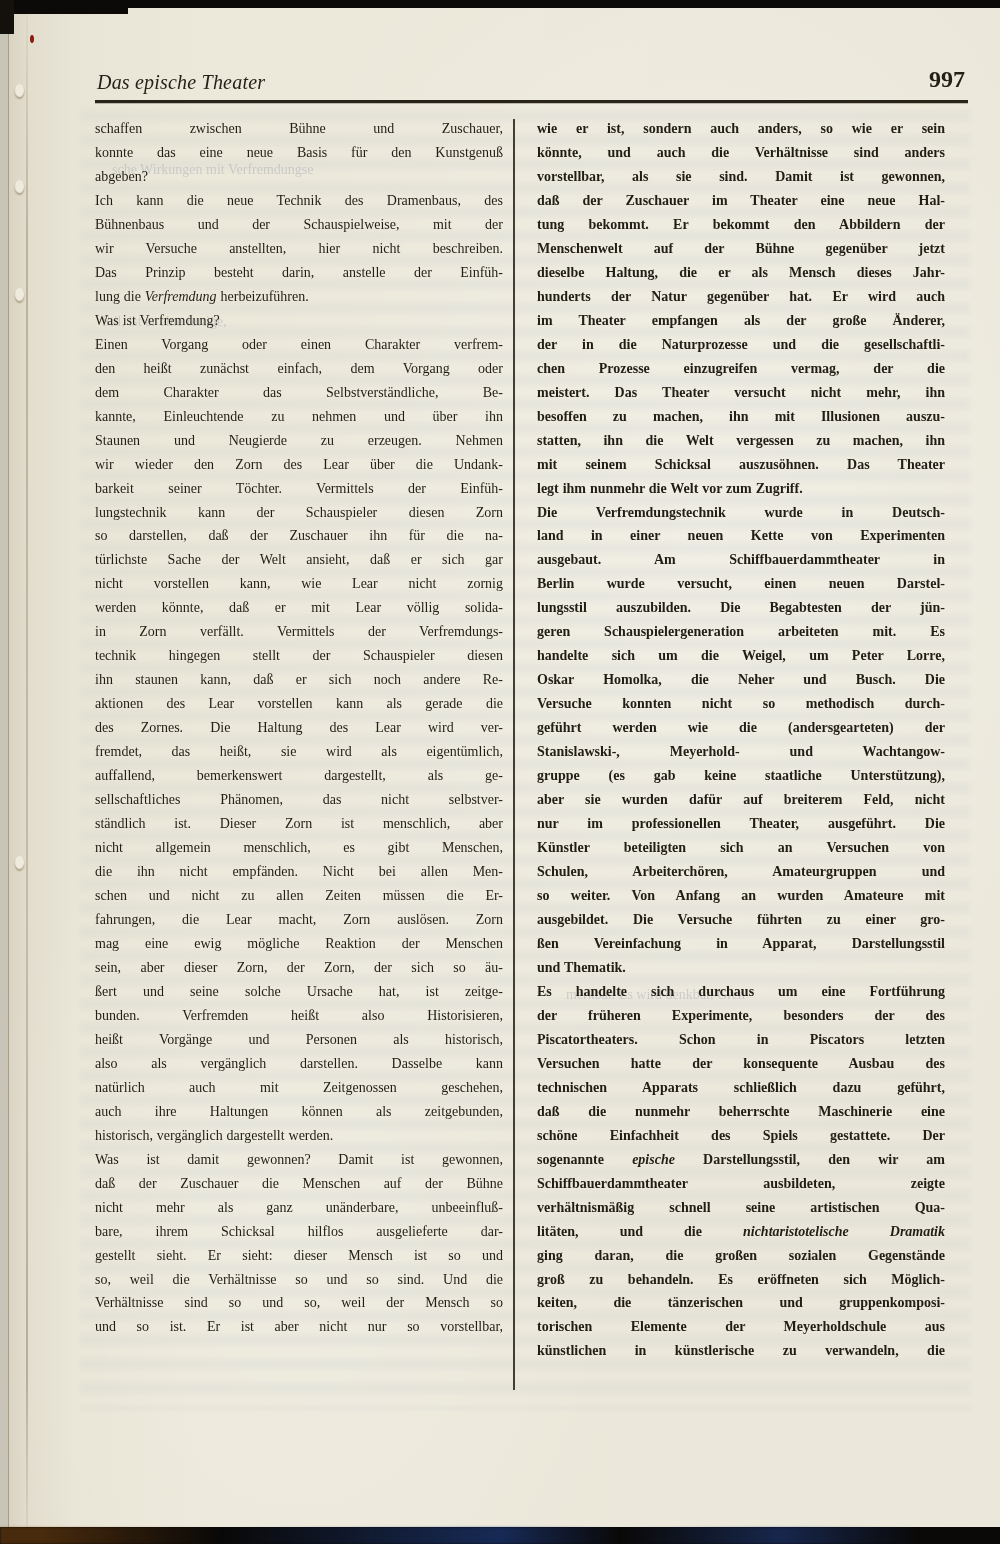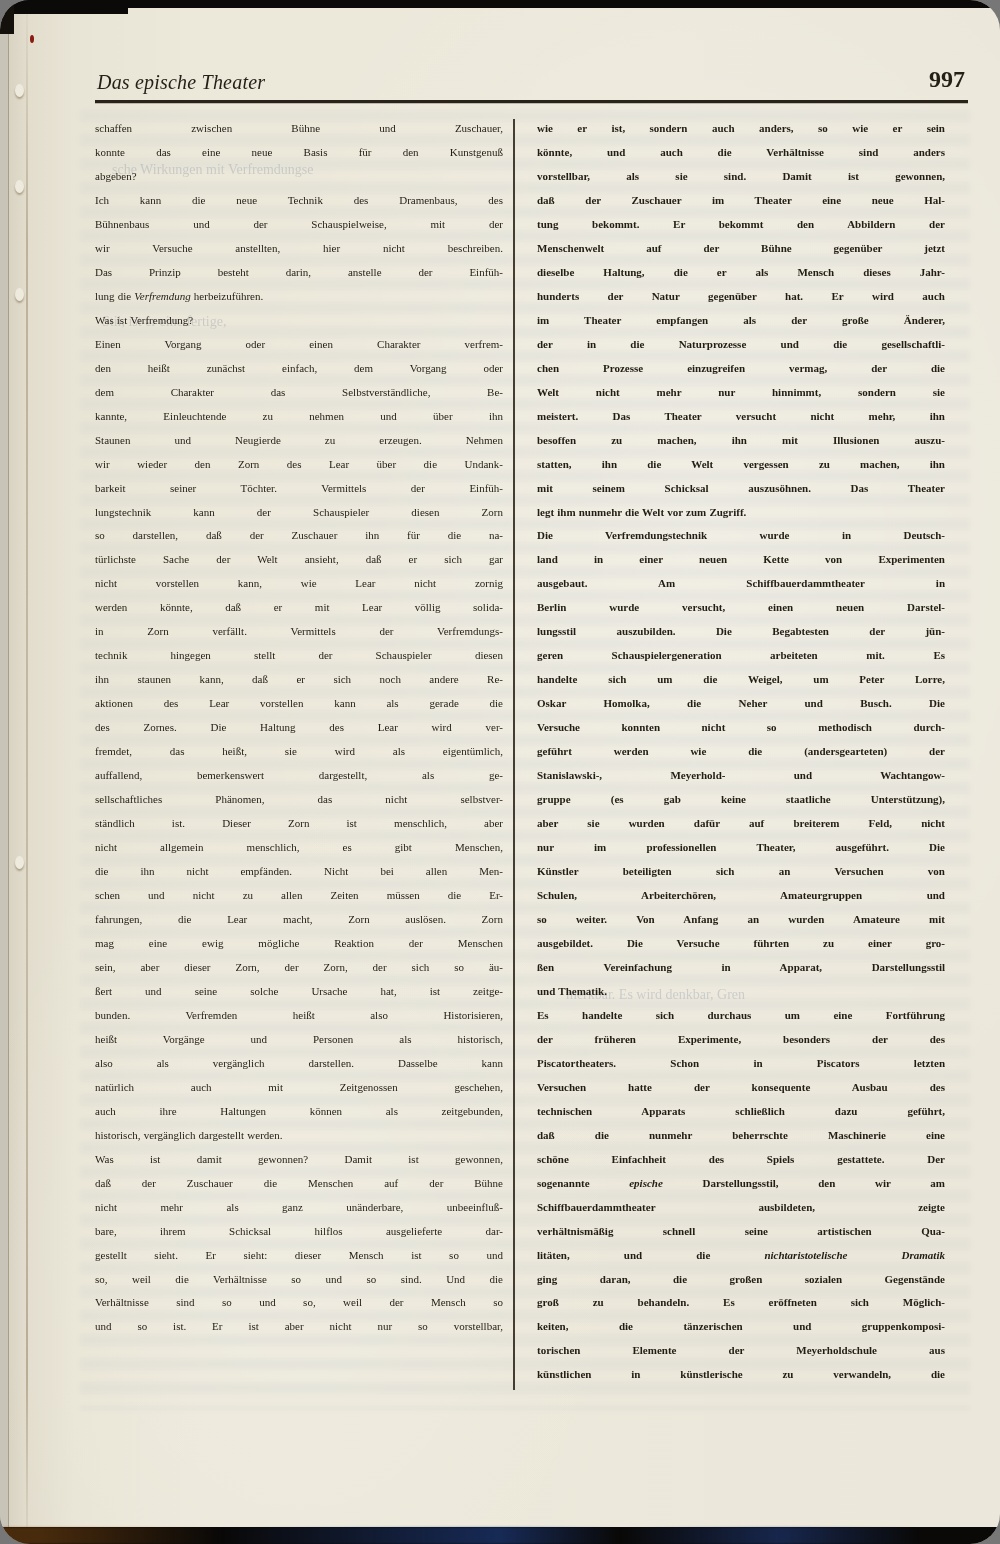--- a/index.html
+++ b/index.html
@@ -4,21 +4,20 @@
 <style>
   html,body{margin:0;padding:0;background:#777;}
   #page{
     position:relative;width:1000px;height:1544px;overflow:hidden;
     font-family:"Liberation Serif","DejaVu Serif",serif;
     color:#221d15;
     background:
       radial-gradient(ellipse 700px 1000px at 70% 35%, rgba(255,255,255,0.30), rgba(255,255,255,0) 70%),
       radial-gradient(ellipse 500px 700px at 30% 80%, rgba(255,255,255,0.18), rgba(255,255,255,0) 70%),
       linear-gradient(90deg,#d3cebd 0px,#e2ddcd 28px,#e9e5d6 75px,#ece8da 200px,#ebe7da 100%);
-    border-radius: 30px;
   }
   
   .edge-left{position:absolute;left:0;top:0;width:8px;height:100%;
     background:#c8c4b8;border-right:1px solid #a89e88;}
   .crease{position:absolute;left:26px;top:14px;width:2px;height:1514px;
     background:linear-gradient(180deg,rgba(145,125,95,0.05),rgba(145,125,95,0.45) 15%,rgba(145,125,95,0.35) 60%,rgba(145,125,95,0.5) 90%,rgba(145,125,95,0.1));
     filter:blur(0.6px);}
   .top-bar{position:absolute;left:0;top:0;width:100%;height:8px;background:#0b0a08;}
   .top-bar-left{position:absolute;left:0;top:0;width:128px;height:14px;background:#0b0a08;}
   .corner-block{position:absolute;left:0;top:0;width:14px;height:34px;background:#14110d;}
@@ -30,21 +29,21 @@
     filter:blur(1px);}
   .stitch{position:absolute;left:15px;width:9px;height:13px;border-radius:50%;
     background:#f0ede0;box-shadow:0 2px 2px rgba(120,100,70,0.55);opacity:0.9;}
   
   .header-title{position:absolute;left:97px;top:71px;font-size:20px;font-style:italic;
     letter-spacing:0.2px;color:#241f17;}
   .page-number{position:absolute;right:35px;top:66px;font-size:24px;font-weight:700;color:#241f17;}
   .header-rule{position:absolute;left:95px;top:100px;width:873px;height:3px;background:#29231a;
     box-shadow:0 1px 0 rgba(41,35,26,0.25);}
   
-  .col{position:absolute;top:117px;width:408px;font-size:11px;}
+  .col{position:absolute;top:117px;width:408px;font-size:14px;}
   .col-left{left:95px;}
   .col-right{left:537px;font-weight:bold;}
   .divider{position:absolute;left:513px;top:119px;width:2px;height:1271px;background:#433d32;}
   .tline{height:23.98px;line-height:23.98px;overflow:hidden;text-align:left;
     word-spacing:0.4px;white-space:normal;}
   .tline.just{text-align:justify;text-align-last:justify;-moz-text-align-last:justify;}
   .it{font-style:italic;}
   
   .ghost{position:absolute;font-size:14px;color:#7e8ba2;opacity:0.30;filter:blur(0.7px);
     white-space:nowrap;}
@@ -129,21 +128,20 @@
       <div class="tline just"><span>könnte, und auch die Verhältnisse sind anders</span></div>
       <div class="tline just"><span>vorstellbar, als sie sind. Damit ist gewonnen,</span></div>
       <div class="tline just"><span>daß der Zuschauer im Theater eine neue Hal-</span></div>
       <div class="tline just"><span>tung bekommt. Er bekommt den Abbildern der</span></div>
       <div class="tline just"><span>Menschenwelt auf der Bühne gegenüber jetzt</span></div>
       <div class="tline just"><span>dieselbe Haltung, die er als Mensch dieses Jahr-</span></div>
       <div class="tline just"><span>hunderts der Natur gegenüber hat. Er wird auch</span></div>
       <div class="tline just"><span>im Theater empfangen als der große Änderer,</span></div>
       <div class="tline just"><span>der in die Naturprozesse und die gesellschaftli-</span></div>
       <div class="tline just"><span>chen Prozesse einzugreifen vermag, der die</span></div>
-      <div class="tline just"><span>Welt nicht mehr nur hinnimmt, sondern sie</span></div>
       <div class="tline just"><span>meistert. Das Theater versucht nicht mehr, ihn</span></div>
       <div class="tline just"><span>besoffen zu machen, ihn mit Illusionen auszu-</span></div>
       <div class="tline just"><span>statten, ihn die Welt vergessen zu machen, ihn</span></div>
       <div class="tline just"><span>mit seinem Schicksal auszusöhnen. Das Theater</span></div>
       <div class="tline"><span>legt ihm nunmehr die Welt vor zum Zugriff.</span></div>
       <div class="tline just"><span>Die Verfremdungstechnik wurde in Deutsch-</span></div>
       <div class="tline just"><span>land in einer neuen Kette von Experimenten</span></div>
       <div class="tline just"><span>ausgebaut. Am Schiffbauerdammtheater in</span></div>
       <div class="tline just"><span>Berlin wurde versucht, einen neuen Darstel-</span></div>
       <div class="tline just"><span>lungsstil auszubilden. Die Begabtesten der jün-</span></div>

